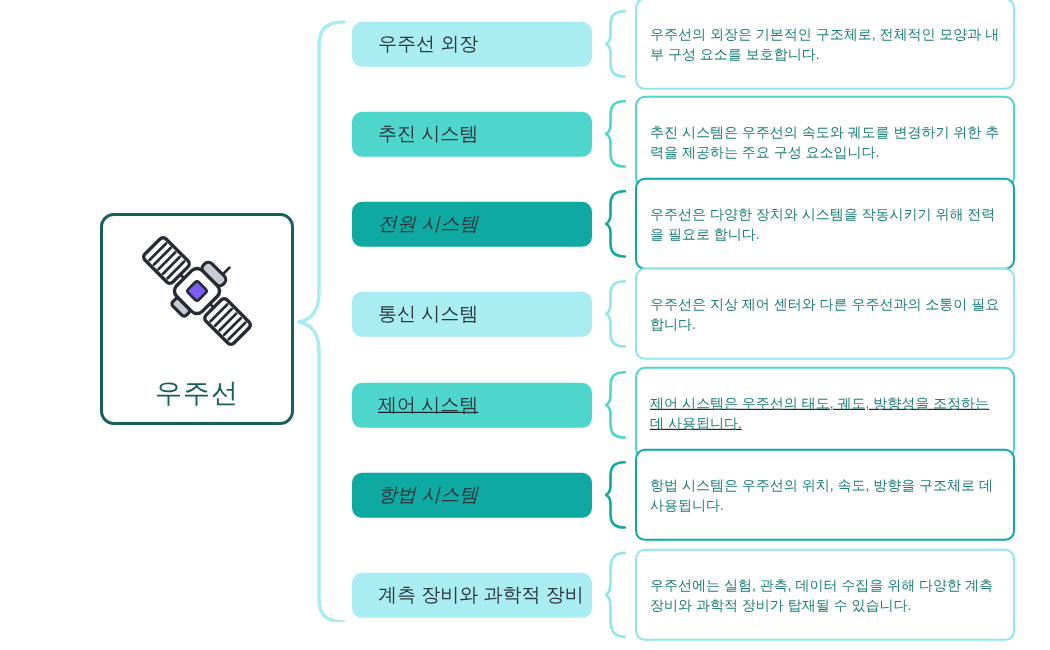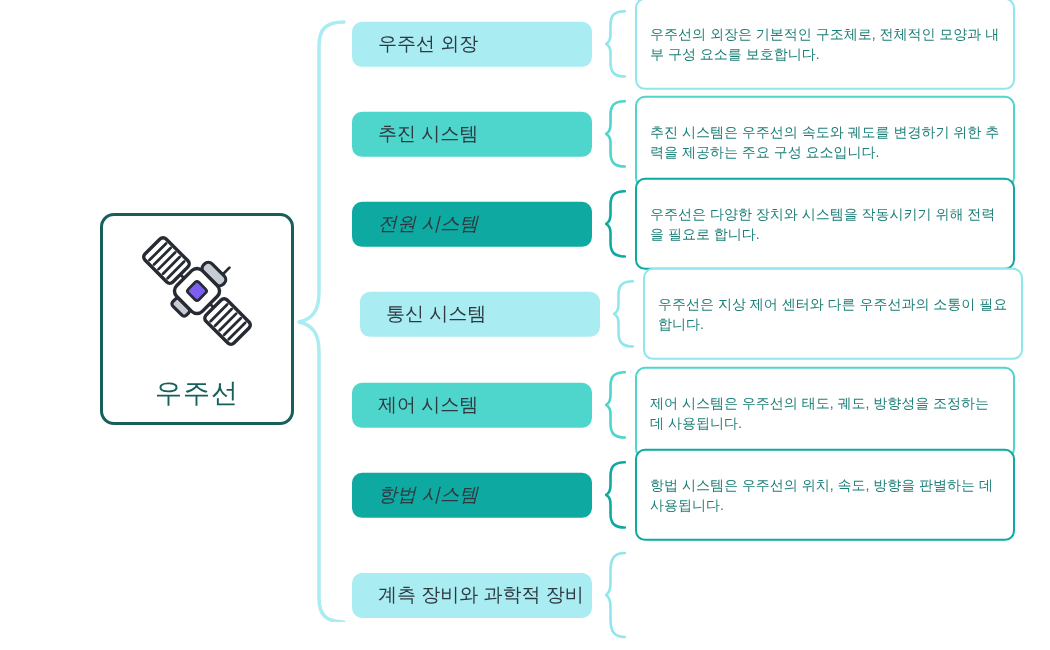--- a/index.html
+++ b/index.html
@@ -30,22 +30,22 @@
   }
 
   
   .row {
     position: absolute; left: 352px; display: flex; align-items: center;
     transform: translateY(-50%);
   }
   .row:nth-of-type(1) { top: 44px; }
   .row:nth-of-type(2) { top: 134px; }
   .row:nth-of-type(3) { top: 224px; }
-  .row:nth-of-type(4) { top: 314px; margin-left: 8px; }
-  .row:nth-of-type(5) { top: 405px; }
+  .row:nth-of-type(4) { top: 314px; }
+  .row:nth-of-type(5) { top: 405px; text-decoration: underline; }
   .row:nth-of-type(6) { top: 495px; }
   .row:nth-of-type(7) { top: 595px; }
 
   .cat-box {
     width: 240px; height: 45px; border-radius: 10px;
     display: flex; align-items: center; padding-left: 26px;
     font-size: 19px; color: #2e3942; flex: none;
   }
   .tier-light  .cat-box { background: var(--light); }
   .tier-medium .cat-box { background: var(--medium); }
@@ -179,26 +179,29 @@
       </div>
     </div>
       <div class="row tier-dark">
       <div class="cat-box">
         <span class="cat-label">항법 시스템</span>
       </div>
       <svg class="small-brace" viewBox="0 0 20 60" preserveAspectRatio="none" aria-hidden="true" style="height: 70px;">
         <path d="M 18 2 C 8 2, 5 6, 5 14 L 5 22 C 5 27, 3 29, 1 30 C 3 31, 5 33, 5 38 L 5 46 C 5 54, 8 58, 18 58"></path>
       </svg>
       <div class="desc-box">
-        <span>항법 시스템은 우주선의 위치, 속도, 방향을 판별하는 데 사용됩니다.</span>
+        <span>항법 시스템은 우주선의 위치, 속도, 방향을 구조체로 데 사용됩니다.</span>
       </div>
     </div>
       <div class="row tier-light">
       <div class="cat-box">
         <span class="cat-label">계측 장비와 과학적 장비</span>
       </div>
       <svg class="small-brace" viewBox="0 0 20 60" preserveAspectRatio="none" aria-hidden="true" style="height: 90px;">
         <path d="M 18 2 C 8 2, 5 6, 5 14 L 5 22 C 5 27, 3 29, 1 30 C 3 31, 5 33, 5 38 L 5 46 C 5 54, 8 58, 18 58"></path>
       </svg>
+      <div class="desc-box">
+        <span>우주선에는 실험, 관측, 데이터 수집을 위해 다양한 계측 장비와 과학적 장비가 탑재될 수 있습니다.</span>
+      </div>
     </div>
     </div>
 
 </div>
 
 </body></html>

